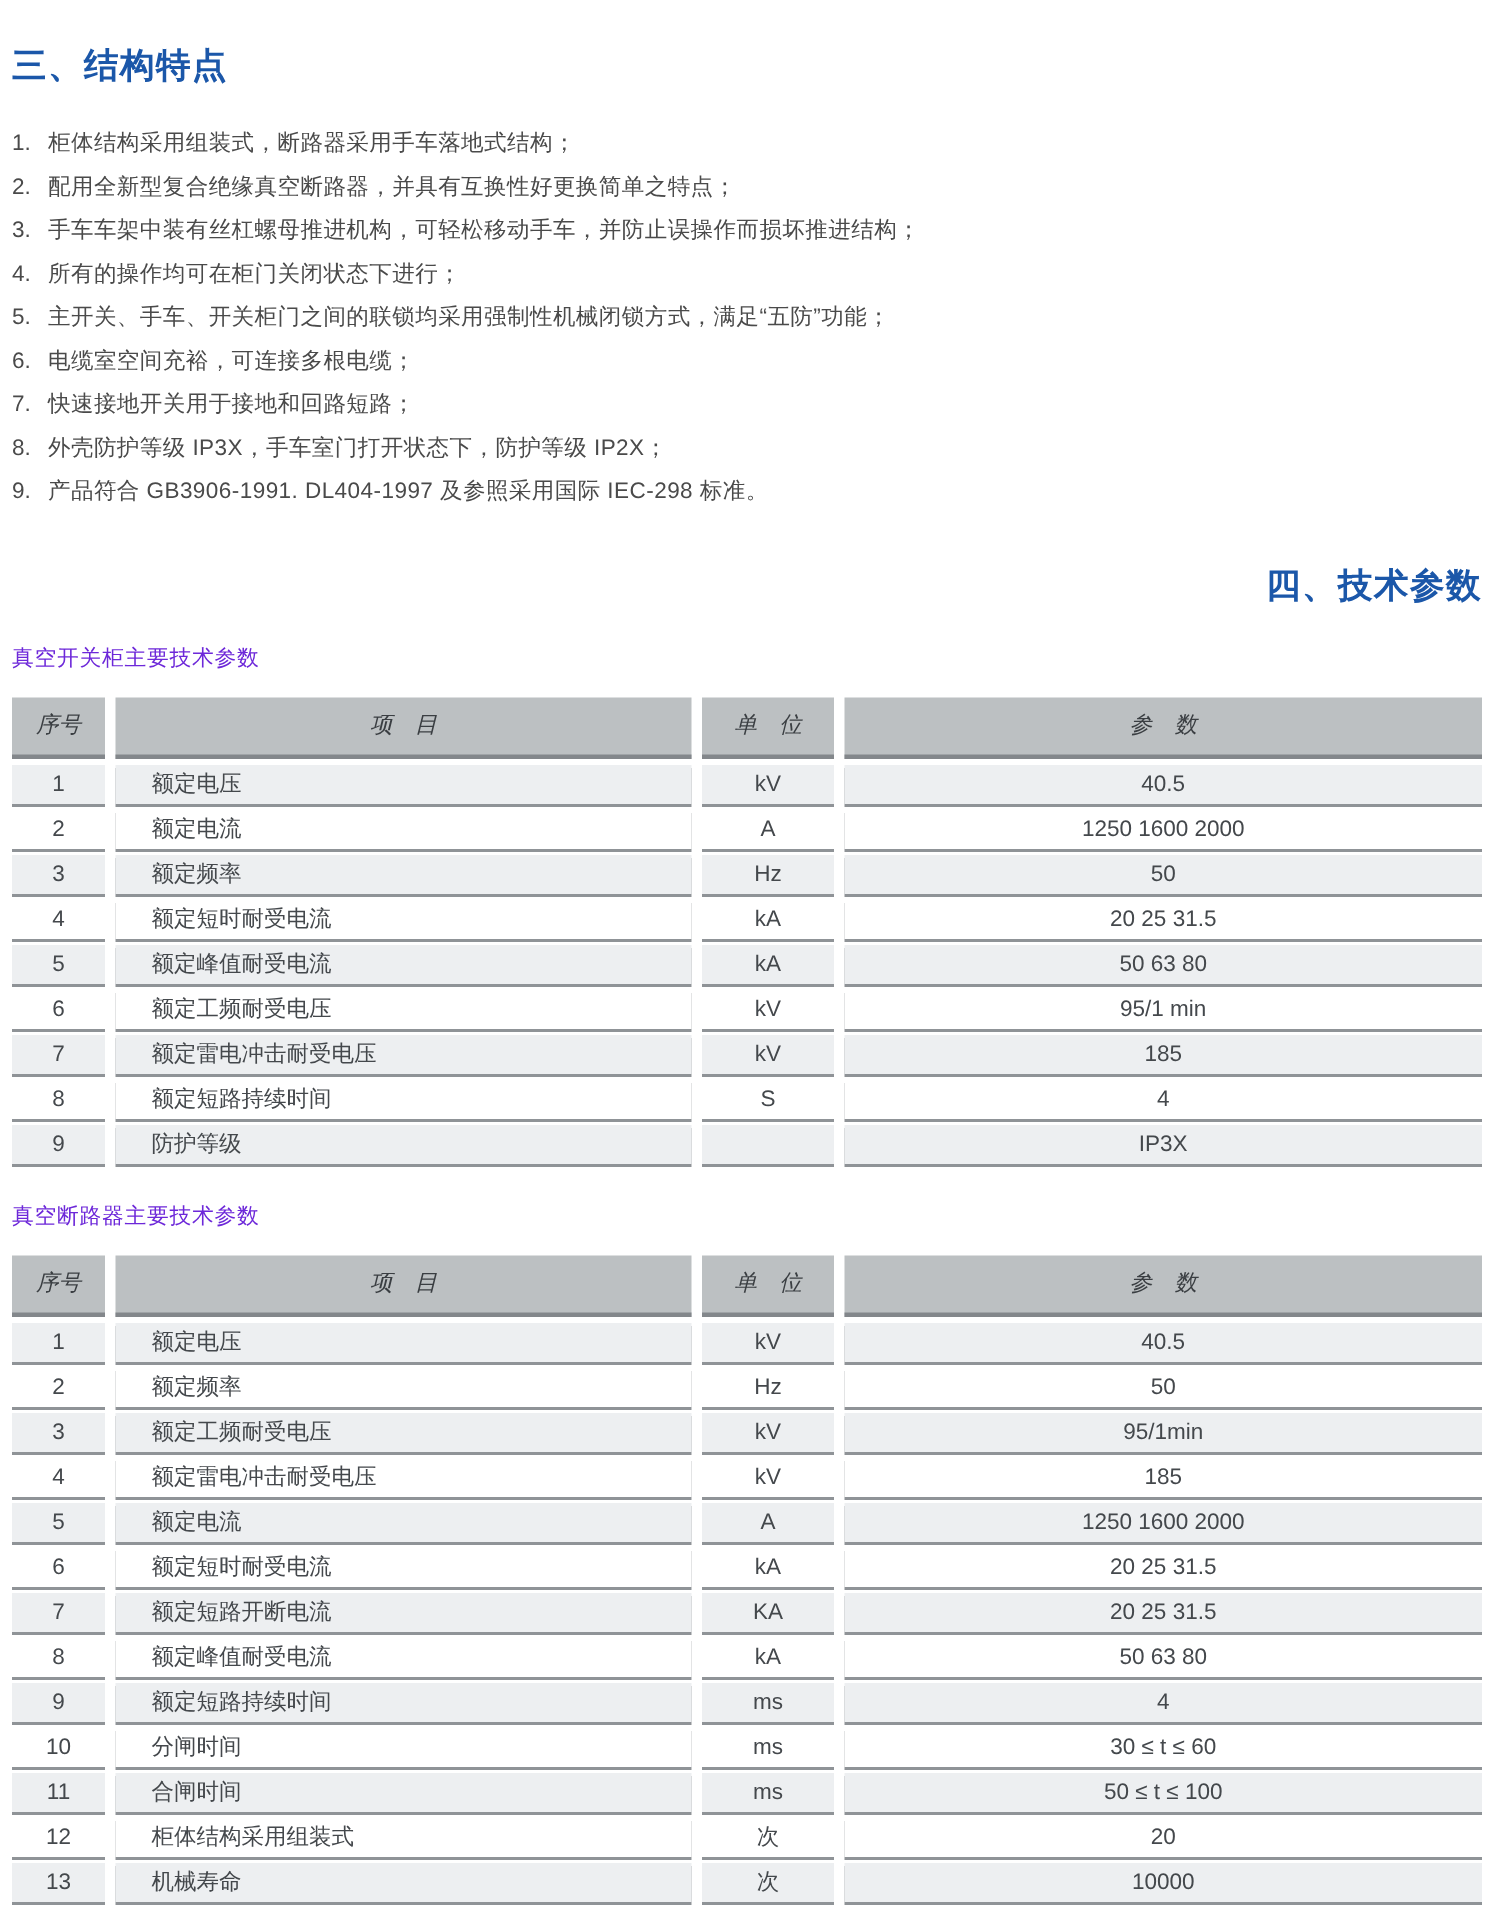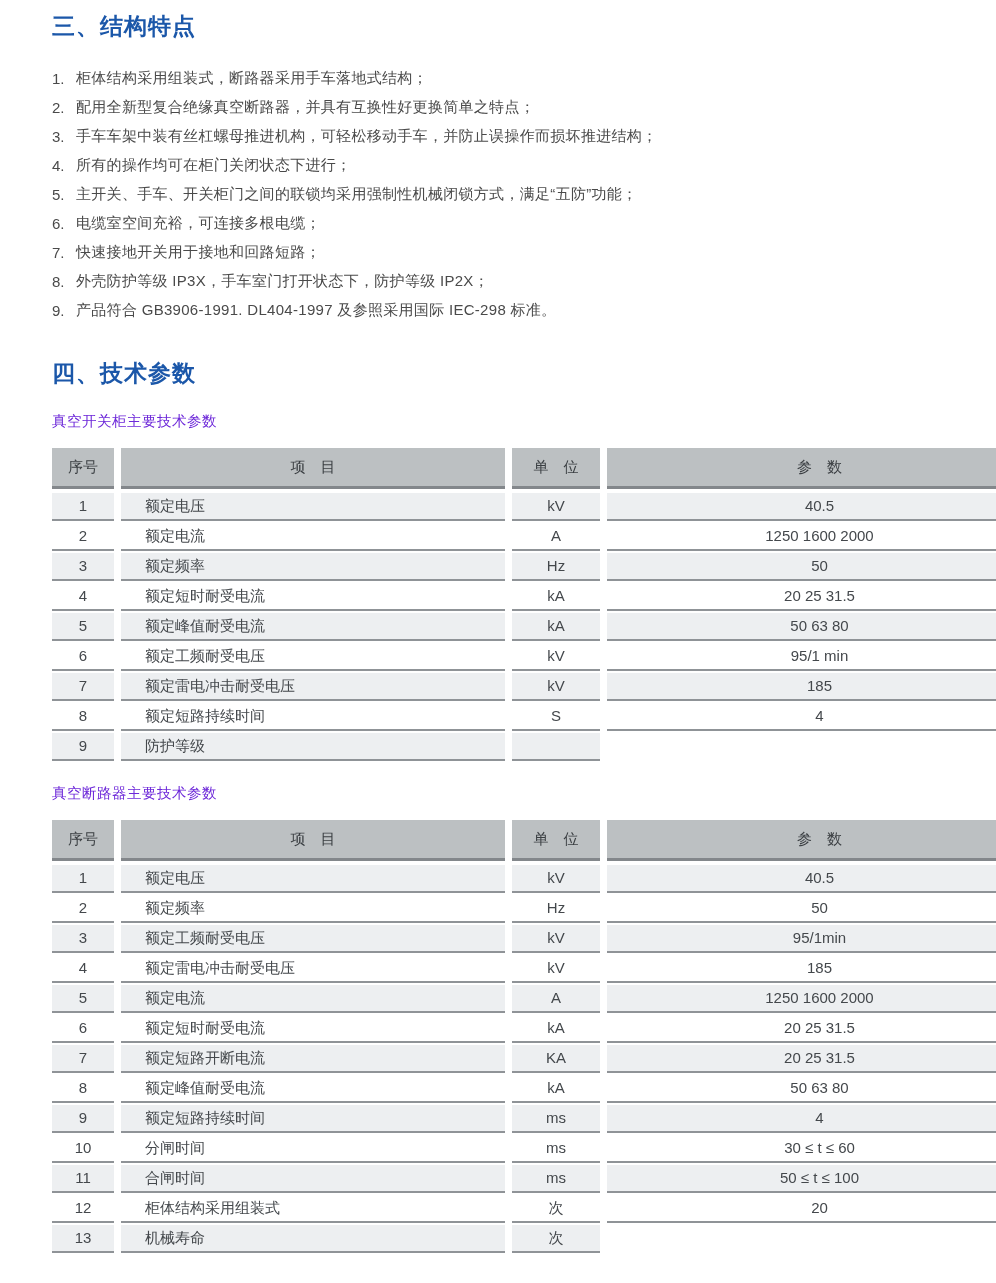--- a/index.html
+++ b/index.html
@@ -1,47 +1,47 @@
 <!DOCTYPE html>
 <html lang="zh"><head>
 <meta charset="utf-8">
 <style>
   html, body { margin: 0; padding: 0; background: #ffffff; }
   body {
     width: 996px; height: 1283px; overflow: hidden;
     font-family: "Liberation Sans", "DejaVu Sans", sans-serif;
     -webkit-font-smoothing: antialiased;
   }
-  .page { padding: 12px 8px 0 8px; margin-left: 44px; }
+  .page { padding: 29px 8px 0 8px; }
 
   .section-title {
     font-size: 23px; font-weight: 700; color: #1b57a9;
     letter-spacing: 1px; margin: 0; line-height: 28px;
   }
-  #section4-title { margin-top: 34px; }
+  #section4-title { margin-top: 34px; text-align: right; }
 
   .features { margin: 24px 0 0 0; padding: 0; list-style: none; }
   .feature {
     display: flex; align-items: center;
     height: 29px; font-size: 15px; color: #4a4a4a;
   }
   .feature .num { width: 24px; flex: none; }
   .feature .txt { letter-spacing: 0.3px; }
 
   .tbl-subtitle {
     margin-top: 25px; font-size: 14.5px; color: #6d28d9; letter-spacing: 0.5px;
   }
 
   .tbl { width: 980px; margin-top: 17px; }
   .t-head, .t-row {
     display: grid;
     grid-template-columns: 62px 384px 88px 1fr;
     column-gap: 7px;
   }
-  .t-head { margin-bottom: 4px; }
+  .t-head { margin-bottom: 4px; font-style: italic; }
   .t-head > div {
     background: #bcc0c2;
     height: 38px; line-height: 38px;
     text-align: center;
     border-bottom: 3px solid #83878b;
     font-size: 15px; color: #3a3e42;
   }
   .t-row { margin-bottom: 4px; }
   .t-row > div {
     height: 26px; line-height: 26px;
@@ -156,20 +156,21 @@
         <div class="t-row">
           <div>8</div>
           <div>额定短路持续时间</div>
           <div>S</div>
           <div>4</div>
         </div>
         <div class="t-row">
           <div>9</div>
           <div>防护等级</div>
           <div></div>
+          <div>IP3X</div>
         </div>
       </div>
     </div>
 
   <div class="tbl-subtitle">真空断路器主要技术参数</div>
 
   <div class="tbl" id="table2">
       <div class="t-head">
         <div>序号</div>
         <div>项　目</div>
@@ -246,17 +247,18 @@
         <div class="t-row">
           <div>12</div>
           <div>柜体结构采用组装式</div>
           <div>次</div>
           <div>20</div>
         </div>
         <div class="t-row">
           <div>13</div>
           <div>机械寿命</div>
           <div>次</div>
+          <div>10000</div>
         </div>
       </div>
     </div>
 
 </div>
 
 </body></html>

